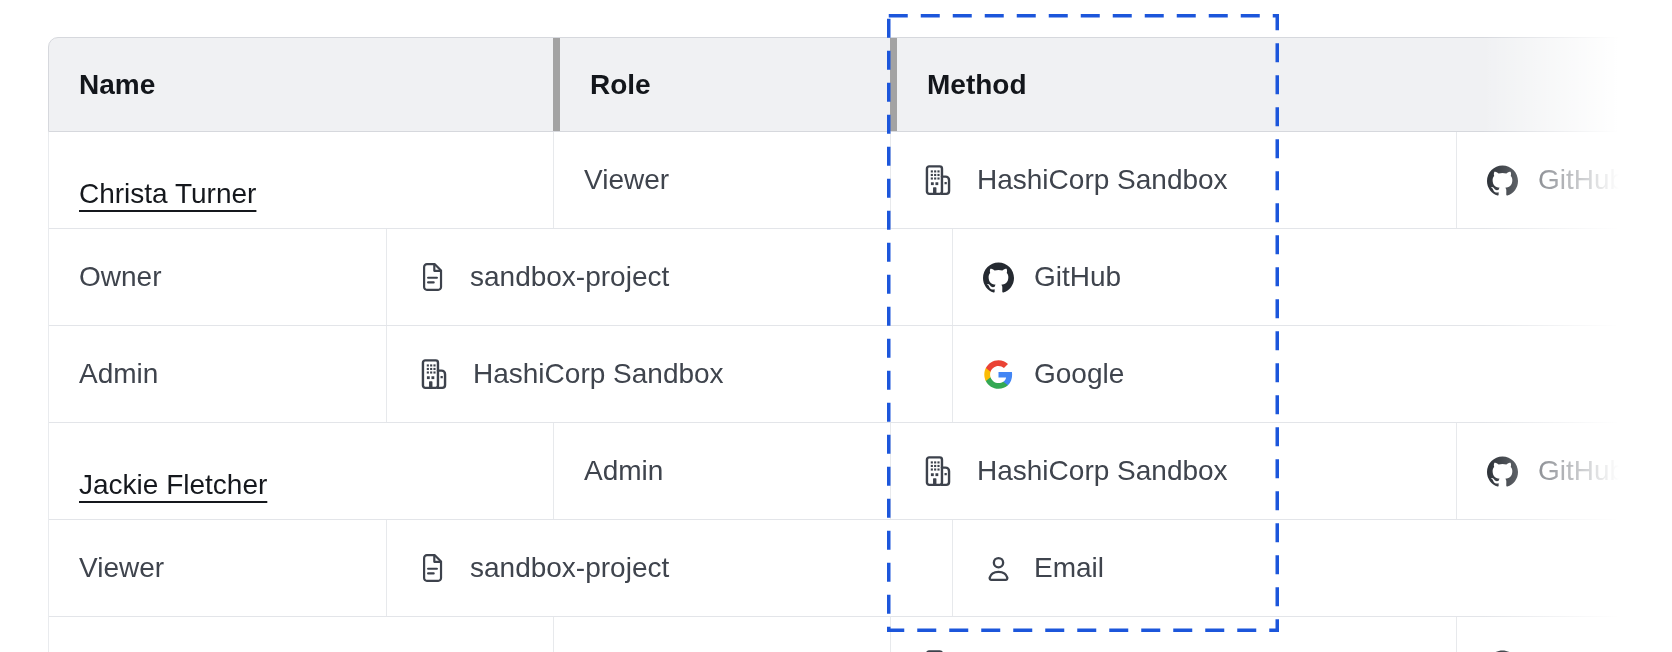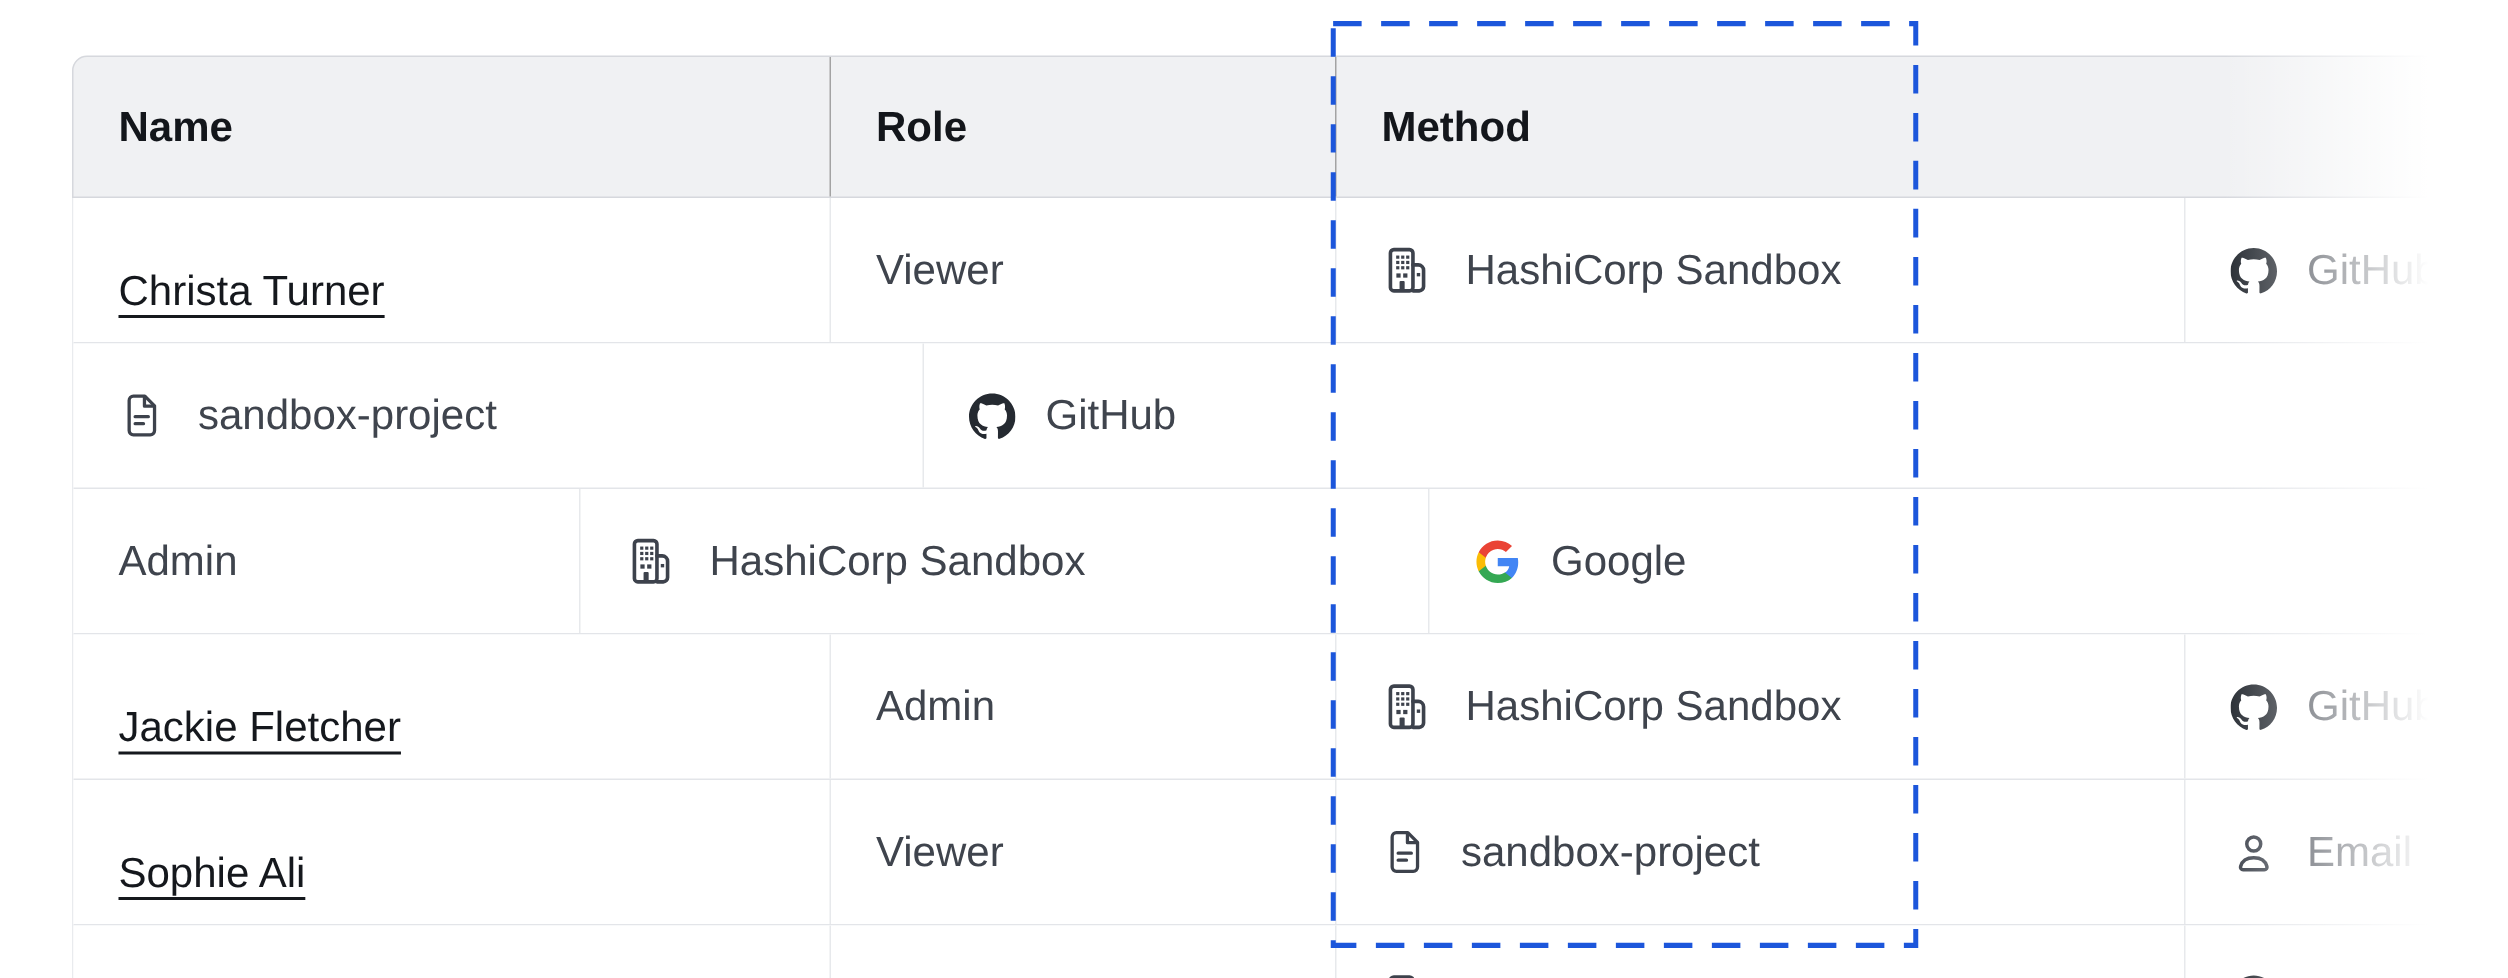--- a/index.html
+++ b/index.html
@@ -9,21 +9,21 @@
   }
   .table{position:absolute;left:48px;top:37px;width:1762px;}
   .thead{
     display:flex;height:95px;box-sizing:border-box;
     background:#f0f1f3;border:1px solid #d6d8dd;
     border-radius:10px 10px 0 0;
   }
   .th{
     display:flex;align-items:center;box-sizing:border-box;
     padding-left:30px;font-size:28px;font-weight:700;color:#13161b;
-    border-left:1px solid #a3a3a3;
+    border-left:7px solid #a3a3a3;
   }
   .th:first-child{border-left:none;}
   .tbody{background:#fff;border-left:1px solid #e9ebee;}
   .tr{
     display:flex;height:97px;box-sizing:border-box;
     border-bottom:1px solid #e3e5e9;background:#fff;
   }
   .td{
     display:flex;align-items:center;box-sizing:border-box;
     padding-left:30px;font-size:28px;color:#3f444d;
@@ -89,20 +89,21 @@
           <div class="td col-method">
             <span class="cell-icon method-icon">
               <svg width="31" height="31" viewBox="0 0 24 24">
     <path fill="#252a31" d="M12 .297c-6.63 0-12 5.373-12 12 0 5.303 3.438 9.8 8.205 11.385.6.113.82-.258.82-.577 0-.285-.01-1.04-.015-2.04-3.338.724-4.042-1.61-4.042-1.61-.546-1.385-1.335-1.755-1.335-1.755-1.087-.744.084-.729.084-.729 1.205.084 1.838 1.236 1.838 1.236 1.07 1.835 2.809 1.305 3.495.998.108-.776.417-1.305.76-1.605-2.665-.3-5.466-1.332-5.466-5.93 0-1.31.465-2.38 1.235-3.22-.135-.303-.54-1.523.105-3.176 0 0 1.005-.322 3.3 1.23.96-.267 1.98-.399 3-.405 1.02.006 2.04.138 3 .405 2.28-1.552 3.285-1.23 3.285-1.23.645 1.653.24 2.873.12 3.176.765.84 1.23 1.91 1.23 3.22 0 4.61-2.805 5.625-5.475 5.92.42.36.81 1.096.81 2.22 0 1.606-.015 2.896-.015 3.286 0 .315.21.69.825.57C20.565 22.092 24 17.592 24 12.297c0-6.627-5.373-12-12-12"></path>
   </svg>
             </span>
             <span>GitHub</span>
           </div>
         </div>
         <div class="tr">
+          <div class="td col-role">Owner</div>
           <div class="td col-scope">
             <span class="cell-icon">
               <svg width="31" height="34" viewBox="0 0 24 24" fill="none">
     <path d="M5.5 4.2A2.2 2.2 0 0 1 7.7 2h5.9l5 5v12.8a2.2 2.2 0 0 1-2.2 2.2H7.7a2.2 2.2 0 0 1-2.2-2.2z" stroke="#3d424c" stroke-width="1.7" stroke-linejoin="round"></path>
     <path d="M13.4 2.4V7.2h4.9" stroke="#3d424c" stroke-width="1.7" stroke-linejoin="round"></path>
     <path d="M8.6 12.6h6.8M8.6 16.2h4.3" stroke="#3d424c" stroke-width="1.7" stroke-linecap="round"></path>
   </svg>
             </span>
             <span>sandbox-project</span>
           </div>
@@ -181,23 +182,20 @@
           <div class="td col-method">
             <span class="cell-icon method-icon">
               <svg width="31" height="31" viewBox="0 0 24 24">
     <path fill="#252a31" d="M12 .297c-6.63 0-12 5.373-12 12 0 5.303 3.438 9.8 8.205 11.385.6.113.82-.258.82-.577 0-.285-.01-1.04-.015-2.04-3.338.724-4.042-1.61-4.042-1.61-.546-1.385-1.335-1.755-1.335-1.755-1.087-.744.084-.729.084-.729 1.205.084 1.838 1.236 1.838 1.236 1.07 1.835 2.809 1.305 3.495.998.108-.776.417-1.305.76-1.605-2.665-.3-5.466-1.332-5.466-5.93 0-1.31.465-2.38 1.235-3.22-.135-.303-.54-1.523.105-3.176 0 0 1.005-.322 3.3 1.23.96-.267 1.98-.399 3-.405 1.02.006 2.04.138 3 .405 2.28-1.552 3.285-1.23 3.285-1.23.645 1.653.24 2.873.12 3.176.765.84 1.23 1.91 1.23 3.22 0 4.61-2.805 5.625-5.475 5.92.42.36.81 1.096.81 2.22 0 1.606-.015 2.896-.015 3.286 0 .315.21.69.825.57C20.565 22.092 24 17.592 24 12.297c0-6.627-5.373-12-12-12"></path>
   </svg>
             </span>
             <span>GitHub</span>
           </div>
         </div>
         <div class="tr">
-          <div class="td col-name">
-            <span class="name-link">Sophie Ali</span>
-          </div>
           <div class="td col-role">Viewer</div>
           <div class="td col-scope">
             <span class="cell-icon">
               <svg width="31" height="34" viewBox="0 0 24 24" fill="none">
     <path d="M5.5 4.2A2.2 2.2 0 0 1 7.7 2h5.9l5 5v12.8a2.2 2.2 0 0 1-2.2 2.2H7.7a2.2 2.2 0 0 1-2.2-2.2z" stroke="#3d424c" stroke-width="1.7" stroke-linejoin="round"></path>
     <path d="M13.4 2.4V7.2h4.9" stroke="#3d424c" stroke-width="1.7" stroke-linejoin="round"></path>
     <path d="M8.6 12.6h6.8M8.6 16.2h4.3" stroke="#3d424c" stroke-width="1.7" stroke-linecap="round"></path>
   </svg>
             </span>
             <span>sandbox-project</span>

